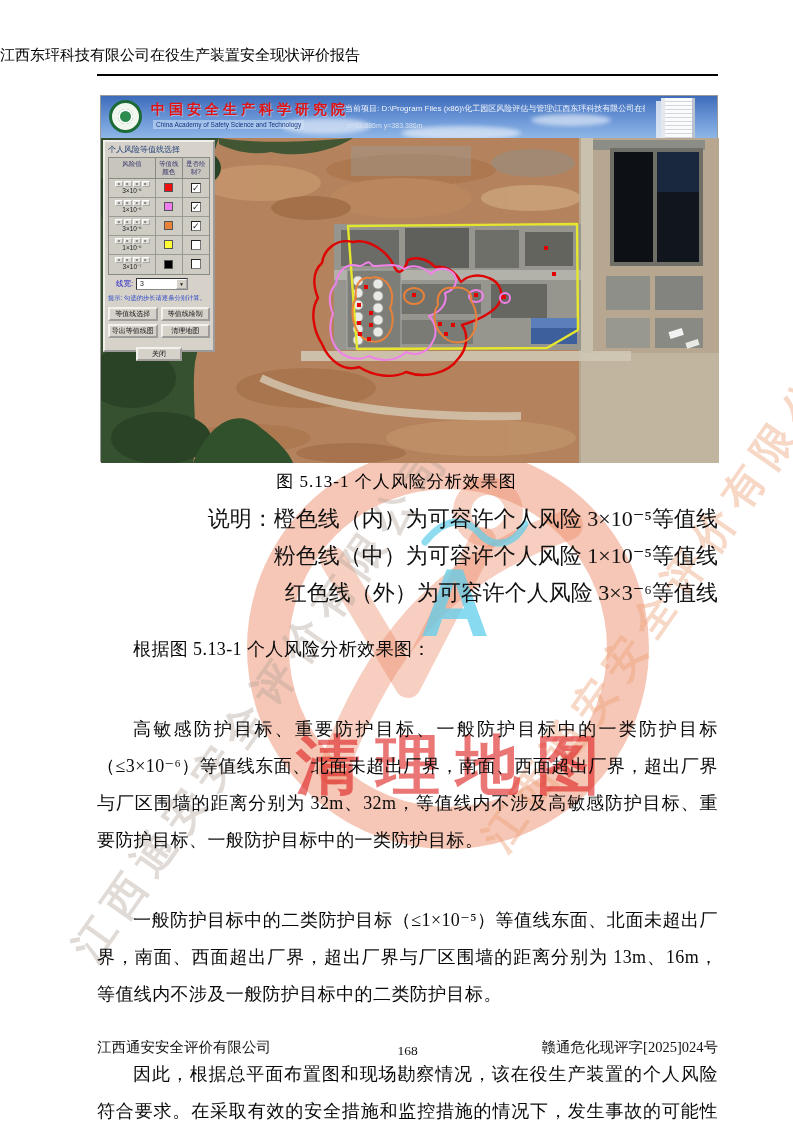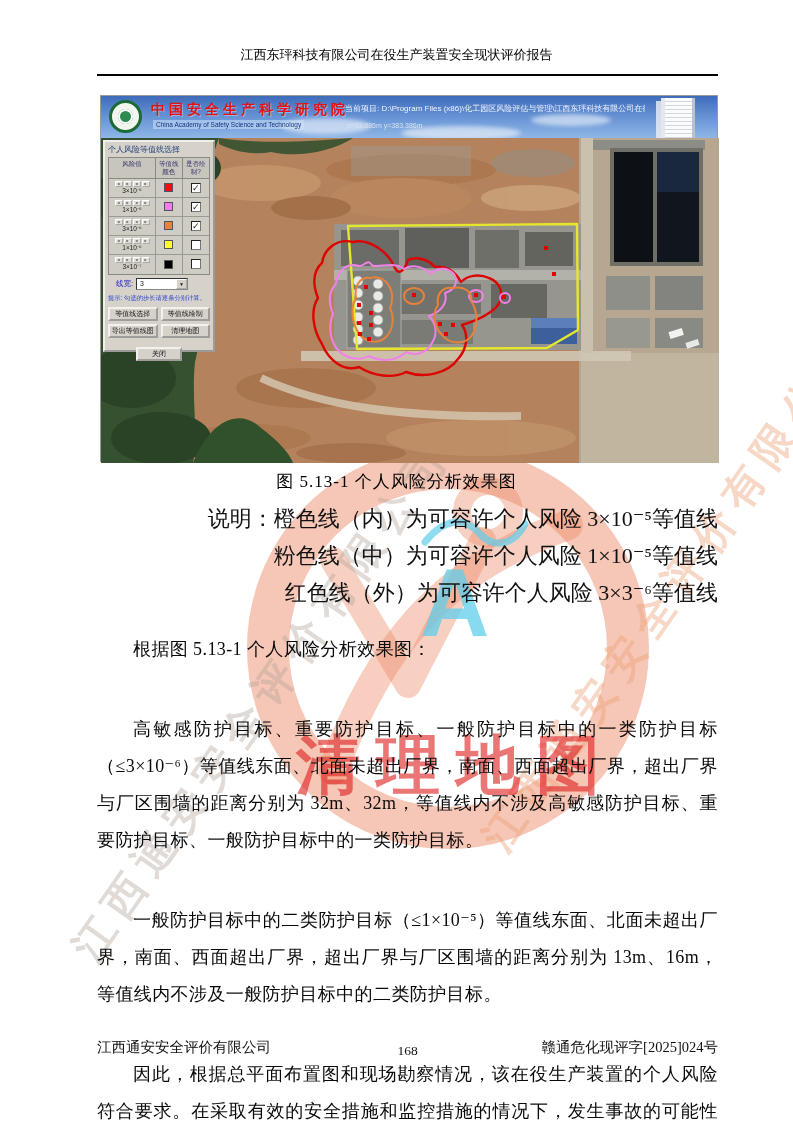--- a/index.html
+++ b/index.html
@@ -32,21 +32,21 @@
     position:absolute; left:420px; top:548px;
     font-size:96px; font-weight:bold; color:rgba(96,205,235,0.75);
     font-family:"Liberation Sans", sans-serif;
   }
   .wm-cyan-wave { position:absolute; left:420px; top:512px; }
 
   
   .content { position:relative; z-index:1; }
   .doc-header-title {
     position:absolute; left:0; top:46px; width:100%;
-    text-align:center; font-size:13px; color:#000;
+    font-size:15px; color:#000;
   }
   .doc-header-rule {
     position:absolute; left:97px; top:74px; width:621px;
     border-top:2px solid #000;
   }
   .figure-caption {
     position:absolute; left:0; top:470px; width:100%;
     text-align:center; font-size:17px; color:#000; letter-spacing:1px;
   }
   .notes { position:absolute; left:97px; top:500px; width:621px; font-size:22px;text-align:right; }

